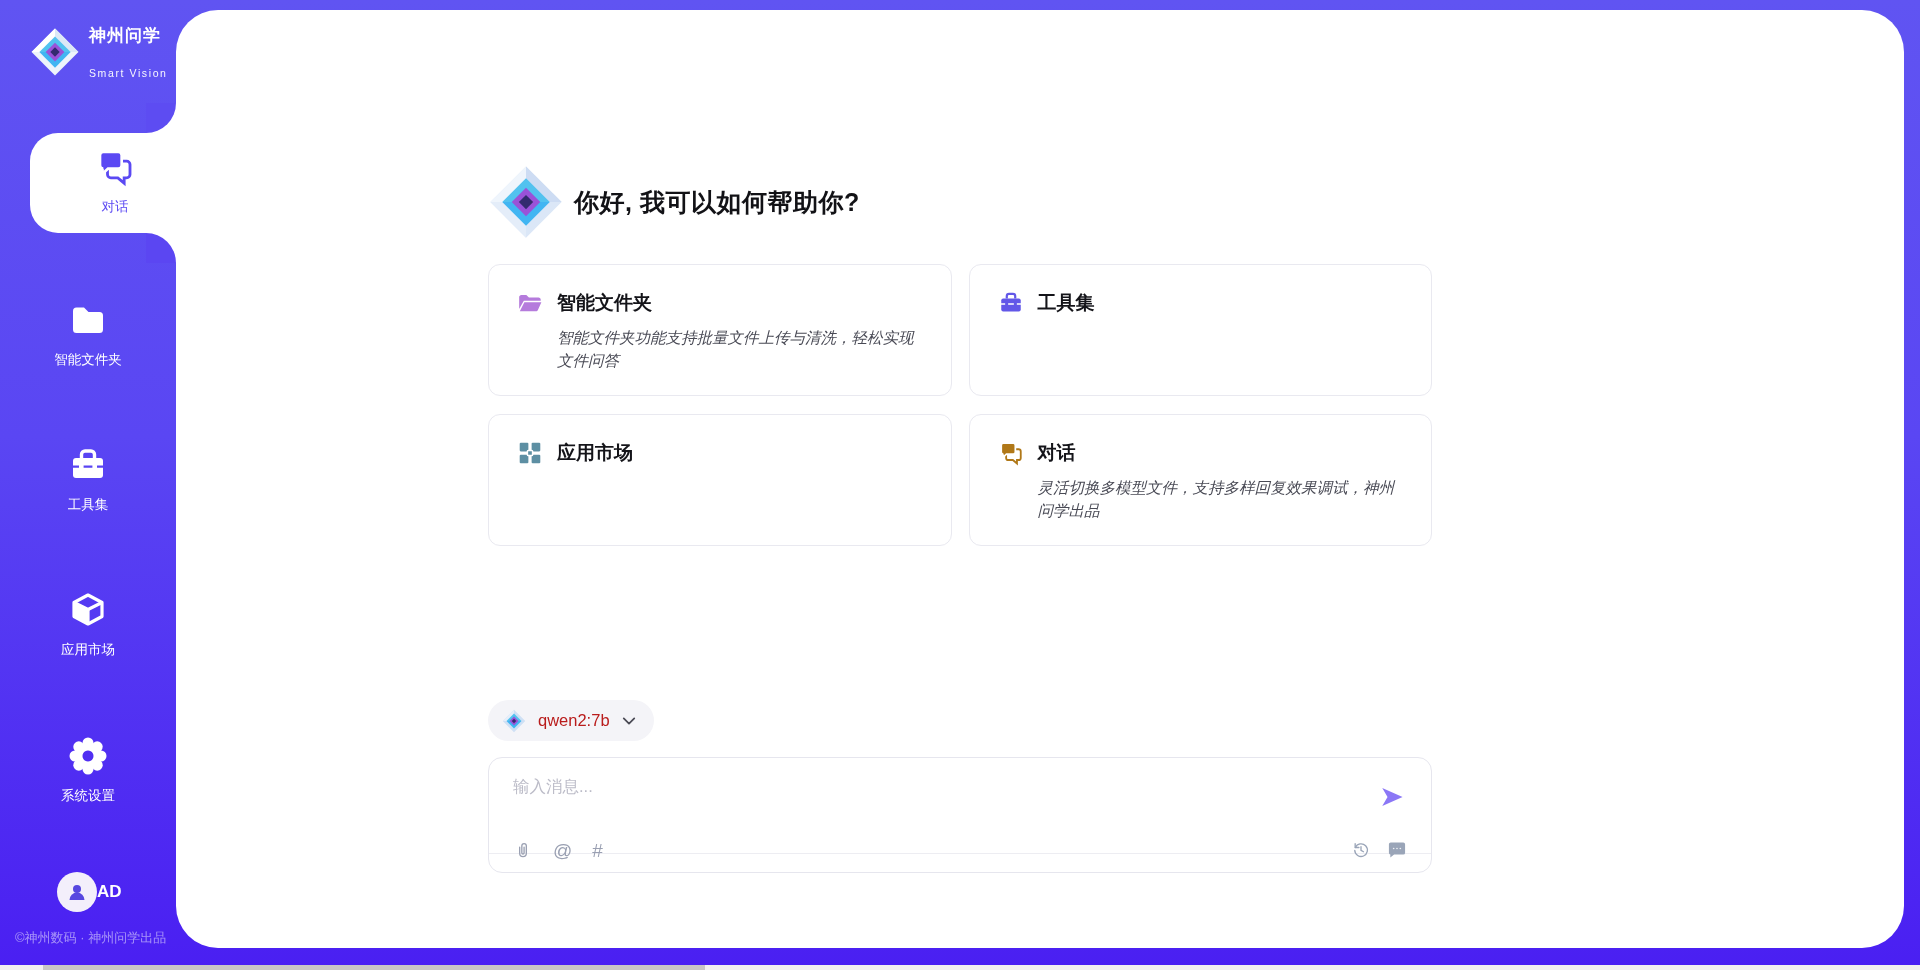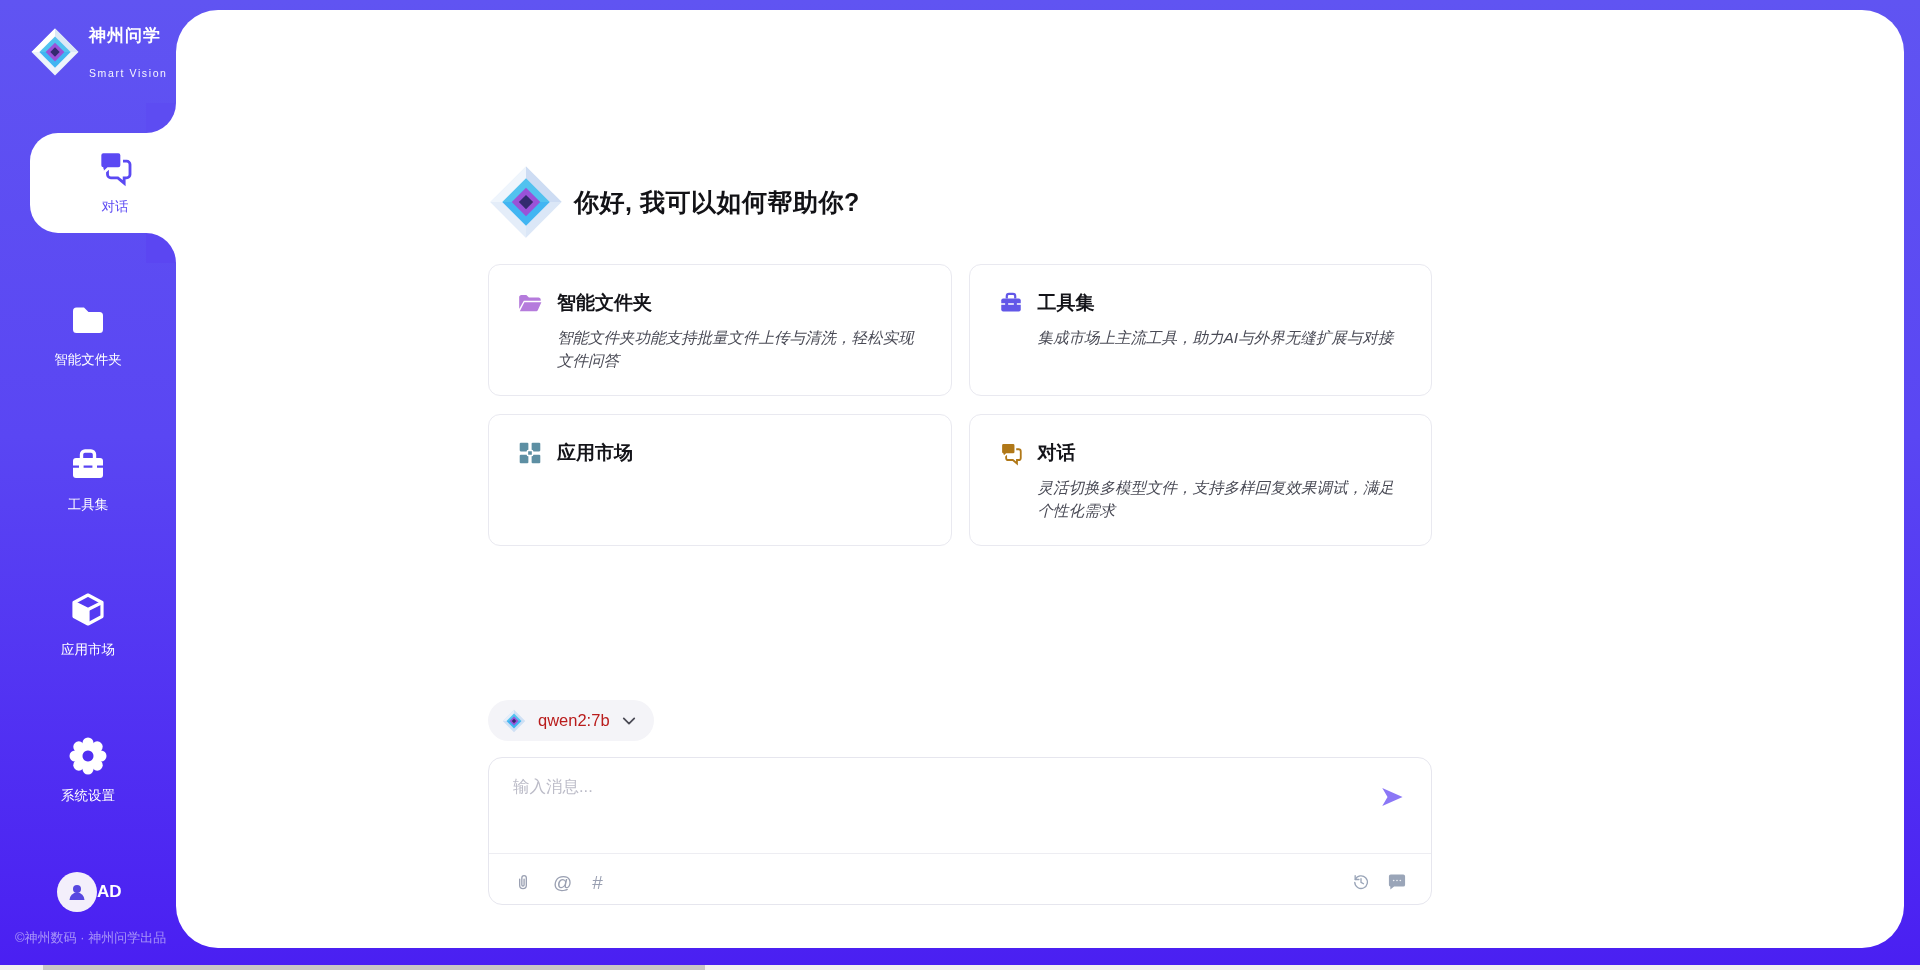--- a/index.html
+++ b/index.html
@@ -53,21 +53,21 @@
   .card-icon { width:26px; height:26px; flex:0 0 26px; }
   .card-title { font-size:19px; font-weight:700; color:#141419; }
   .card-desc { margin:10px 0 0 40px; font-size:15.5px; line-height:1.5; color:#494a55;font-style:italic; }
 
   .model-pill { margin-top:154px; display:inline-flex; align-items:center; gap:12px; height:41px;
     border-radius:21px; background:#f4f4f8; padding:0 18px 0 14px; cursor:pointer; }
   .model-pill .pill-diamond { width:24px; height:24px; }
   .model-name { font-size:16.5px; color:#b91c1c;text-align:center; }
   .chevron { width:14px; height:10px; }
 
-  .composer { position:relative; margin-top:16px; height:148px; border:1px solid #e6e6ee; border-radius:14px; background:#fff; }
+  .composer { position:relative; margin-top:16px; height:116px; border:1px solid #e6e6ee; border-radius:14px; background:#fff; }
   .composer textarea { position:absolute; left:24px; top:18px; width:1380px; height:62px; border:none; outline:none; resize:none;
     font-family:"Liberation Sans","DejaVu Sans",sans-serif; font-size:16.5px; color:#333; background:transparent; }
   .composer textarea::placeholder { color:#bcbcc8; }
   .send-btn { position:absolute; right:24px; top:26px; width:30px; height:26px; cursor:pointer; }
   .composer-divider { position:absolute; left:0; right:0; top:95px; border-top:1px solid #ededf2; }
   .composer-toolbar { position:absolute; left:0; right:0; bottom:0; height:44px; display:flex; align-items:center; justify-content:space-between; padding:0 24px; }
   .tb-group { display:flex; align-items:center; gap:20px; color:#9aa0b2; }
   .tb-group.right { gap:16px; color:#9aa5b8; }
   .tb-glyph { font-size:19px; line-height:1; cursor:pointer; }
   .tb-icon { width:20px; height:20px; cursor:pointer; }
@@ -200,21 +200,20 @@
         <div class="card-head">
           <svg class="card-icon" viewBox="0 0 40 40" style="color:#6257e8">
             <path d="M13.5 13V9.5A3.5 3.5 0 0 1 17 6h6a3.5 3.5 0 0 1 3.5 3.5V13" fill="none" stroke="currentColor" stroke-width="3.4"></path>
             <path d="M5 16a3 3 0 0 1 3-3h24a3 3 0 0 1 3 3v4.5H5Z" fill="currentColor"></path>
             <path d="M5 22.8h30V30a3 3 0 0 1-3 3H8a3 3 0 0 1-3-3Z" fill="currentColor"></path>
             <rect x="11" y="18.6" width="4.6" height="6.6" rx="1" fill="currentColor"></rect>
             <rect x="24.4" y="18.6" width="4.6" height="6.6" rx="1" fill="currentColor"></rect>
           </svg>
           <span class="card-title">工具集</span>
         </div>
-        <p class="card-desc">集成市场上主流工具，助力AI与外界无缝扩展与对接</p>
       </div>
 
       <div class="card">
         <div class="card-head">
           <svg class="card-icon" viewBox="0 0 24 24" fill="#5d8fa3">
             <rect x="2.5" y="2.5" width="8" height="8" rx="1"></rect>
             <rect x="13.5" y="2.5" width="8" height="8" rx="1"></rect>
             <rect x="2.5" y="13.5" width="8" height="8" rx="1"></rect>
             <rect x="13.5" y="13.5" width="8" height="8" rx="1"></rect>
             <rect x="9.6" y="9.6" width="4.8" height="4.8" rx="0.8" stroke="#ffffff" stroke-width="1.4"></rect>
@@ -224,21 +223,21 @@
       </div>
 
       <div class="card">
         <div class="card-head">
           <svg class="card-icon" viewBox="0 0 24 24" style="color:#b07818">
             <path d="M9.5 8.5h9.5a2 2 0 0 1 2 2v6a2 2 0 0 1-2 2h-1.5v3.2l-3.8-3.2h-4.2a2 2 0 0 1-2-2v-6a2 2 0 0 1 2-2z" fill="none" stroke="currentColor" stroke-width="1.7"></path>
             <path d="M5 3h9a2 2 0 0 1 2 2v6a2 2 0 0 1-2 2H7.8L4.5 16V13H5a2 2 0 0 1-2-2V5a2 2 0 0 1 2-2z" fill="currentColor" stroke="#ffffff" stroke-width="1.6"></path>
           </svg>
           <span class="card-title">对话</span>
         </div>
-        <p class="card-desc">灵活切换多模型文件，支持多样回复效果调试，满足个性化需求</p>
+        <p class="card-desc">灵活切换多模型文件，支持多样回复效果调试，神州问学出品</p>
       </div>
     </div>
 
     
     <div class="model-pill">
       <svg class="pill-diamond" viewBox="0 0 64 64">
         <polygon points="32,2 62,32 32,62 2,32" fill="#cfe0f5"></polygon>
         <polygon points="32,2 2,32 32,32" fill="#e6eefa"></polygon>
         <polygon points="32,12 52,32 12,32" fill="#52c2ef"></polygon>
         <polygon points="12,32 52,32 32,52" fill="#41b5f2"></polygon>

